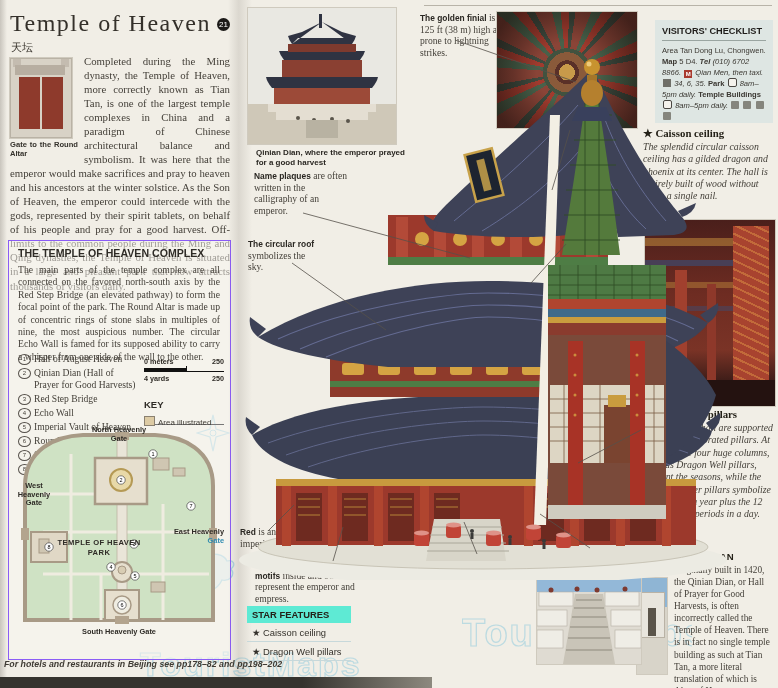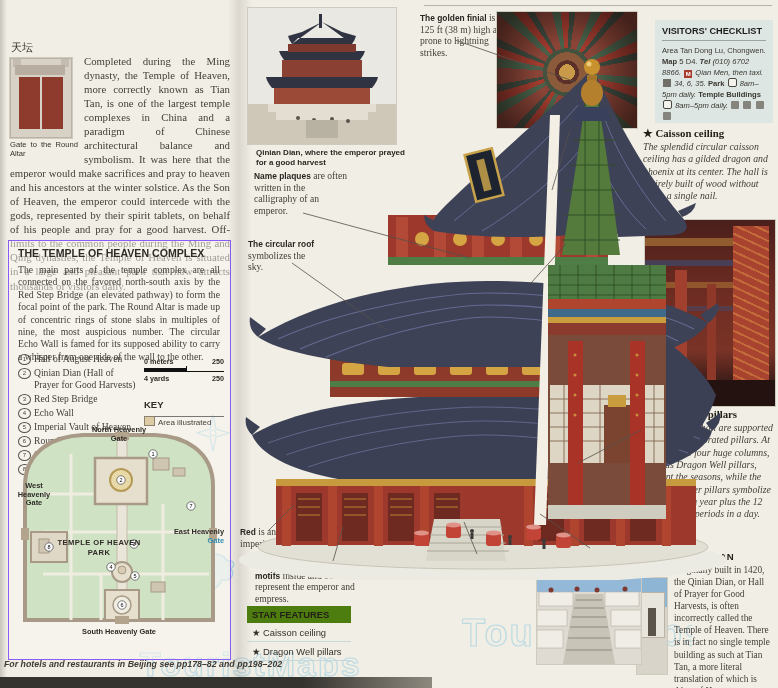--- a/index.html
+++ b/index.html
@@ -19,40 +19,40 @@
          font-size:8px;line-height:13px;text-align:center;vertical-align:4px;margin-left:6px;
          font-family:"Liberation Sans",sans-serif;letter-spacing:0;}
   .cname{left:11px;top:40px;font-size:11px;color:#3c3831;}
   
   .introwrap{left:10px;top:54px;width:220px;font-size:10.8px;line-height:1.3;text-align:justify;color:#45413a;}
   .gatefig{float:left;width:68px;margin:4px 6px 2px 0;}
   .gatephoto{width:60px;height:78px;background:#d8d2c6;border:1px solid #b9b2a5;position:relative;}
   .gatephoto .lintel{position:absolute;left:4px;top:6px;width:50px;height:10px;background:#b7aea1;}
   .gatephoto .horn{position:absolute;top:0;width:8px;height:8px;background:#c4bcb0;}
   .gatephoto .door{position:absolute;top:18px;width:21px;height:52px;background:#8e3a2c;}
-  .gatecap{font-size:7.6px;line-height:1.25;font-weight:normal;color:#35322c;margin-top:2px;
+  .gatecap{font-size:7.6px;line-height:1.25;font-weight:bold;color:#35322c;margin-top:2px;
            font-family:"Liberation Sans",sans-serif;}
   
   .cbox{left:8px;top:240px;width:221px;height:418px;border:1px solid #8b5cf6;background:rgba(250,248,242,.5);}
   .cbox h3{position:absolute;left:9px;top:6px;margin:0;font-size:10.6px;color:#2e2b26;
            font-family:"Liberation Sans",sans-serif;}
   .cbody{position:absolute;left:9px;top:23px;width:202px;font-size:9.7px;line-height:1.28;
          text-align:justify;color:#45413a;}
   .legend{position:absolute;left:9px;top:112px;width:122px;font-size:9.6px;line-height:1.25;color:#45413a;}
   .legend .row{margin-bottom:2px;display:flex;}
   .lnum{flex:0 0 11px;width:9px;height:9px;border:1px solid #55504a;border-radius:50%;font-size:6px;
         line-height:9px;text-align:center;margin:1px 3px 0 0;font-family:"Liberation Sans",sans-serif;}
   .scale{position:absolute;left:135px;top:116px;width:80px;font-family:"Liberation Sans",sans-serif;
          font-size:7.2px;font-weight:bold;color:#2e2b26;}
   .scale .lr{display:flex;justify-content:space-between;}
   .scalebar{height:3px;border-bottom:1px solid #111;background:linear-gradient(to right,#111 0 52%,transparent 52%);
             position:relative;margin:2px 0;}
   .scalebar:after{content:"";position:absolute;left:52%;top:-2px;width:1px;height:6px;background:#111;}
   .keytitle{position:absolute;left:135px;top:158px;font-family:"Liberation Sans",sans-serif;font-size:9.5px;
-            font-weight:bold;color:#2e2b26;border-bottom:1px solid #777;width:80px;padding-bottom:6px;}
+            font-weight:bold;color:#2e2b26;border-bottom:1px solid #777;width:80px;padding-bottom:14px;}
   .keyitem{position:absolute;left:135px;top:175px;font-family:"Liberation Sans",sans-serif;font-size:8px;color:#45413a;}
   .keyswatch{display:inline-block;width:9px;height:8px;background:#ddcba4;border:1px solid #8a8070;
              vertical-align:-1px;margin-right:3px;}
   
   .maplab{font-family:"Liberation Sans",sans-serif;font-size:7.4px;font-weight:bold;color:#2e2b26;
           line-height:1.15;text-align:center;}
   .gateword{color:#2f8bb0;}
   .parklab{font-family:"Liberation Sans",sans-serif;font-size:7.6px;font-weight:bold;color:#2e2b26;
            text-align:center;line-height:1.3;letter-spacing:.4px;}
   
@@ -73,21 +73,21 @@
             border-bottom:1px solid #9aa5a1;padding-bottom:4px;}
   .vctext{font-family:"Liberation Sans",sans-serif;font-size:7.6px;line-height:1.45;color:#3a3731;}
   .vctext i{font-style:italic;}
   .icon8{display:inline-block;width:8px;height:8px;vertical-align:-1px;margin:0 1px;}
   .metro{background:#a93a2e;color:#fff;font-size:6px;line-height:8px;text-align:center;font-weight:bold;}
   .busic{background:#6f6f68;}
   .clockic{width:7px;height:7px;border:1px solid #4a4742;border-radius:2px;background:#f4f2ec;}
   .facic{background:#85857d;border-radius:1px;}
   
   .sfbox{left:247px;top:606px;width:104px;}
-  .sfhead{background:#4d7c0f;font-family:"Liberation Sans",sans-serif;font-weight:bold;font-size:9.4px;
+  .sfhead{background:#5eead4;font-family:"Liberation Sans",sans-serif;font-weight:bold;font-size:9.4px;
           color:#242118;padding:3px 5px;}
   .sfitem{font-family:"Liberation Sans",sans-serif;font-size:9.4px;color:#35322c;padding:4px 5px 3px 5px;
           border-bottom:1px solid #c7d8da;}
   
   .photo{box-shadow:0 0 0 1px #cfcabe;}
   
   .wm{color:rgba(125,195,220,.0);-webkit-text-stroke:1.2px rgba(125,195,220,.45);
       font-family:"Liberation Sans",sans-serif;font-weight:bold;letter-spacing:2px;pointer-events:none;}
   .leaders{pointer-events:none;}
   .leaders line{stroke:#55504a;stroke-width:0.8;}
@@ -103,20 +103,23 @@
   <svg class="abs" style="left:196px;top:414px;" width="34" height="38">
     <path d="M17 1 L20 15 L33 19 L20 23 L17 37 L14 23 L1 19 L14 15 Z" fill="none" stroke="rgba(125,195,220,.55)" stroke-width="1.2"></path>
     <circle cx="17" cy="19" r="3" fill="none" stroke="rgba(125,195,220,.55)"></circle>
   </svg>
   <svg class="abs" style="left:166px;top:550px;" width="72" height="52">
     <path d="M8 22 C12 9 28 3 40 7 C47 2 58 4 61 11 C68 9 70 15 65 19 C70 25 63 32 56 30 C52 39 41 45 30 40 C21 47 10 42 9 33 C3 31 3 26 8 22 Z" fill="rgba(160,215,235,.22)" stroke="rgba(125,195,220,.55)" stroke-width="1.3"></path>
   </svg>
   <div class="abs wm" style="left:140px;top:645px;font-size:34px;">TouristMaps</div>
   <div class="abs wm" style="left:462px;top:612px;font-size:38px;width:230px;overflow:hidden;white-space:nowrap;">TouristMaps</div>
 
+  <div class="abs title serif">
+    <span>Temple of Heaven</span><span class="badge">21</span>
+  </div>
   <div class="abs cname">天坛</div>
 
   <div class="abs introwrap">
     <div class="gatefig">
       <div class="gatephoto photo">
         <span class="horn" style="left:2px;"></span>
           <span class="horn" style="right:2px;"></span>
         <span class="lintel"></span>
         <span class="door" style="left:8px;"></span>
           <span class="door" style="right:8px;"></span>

